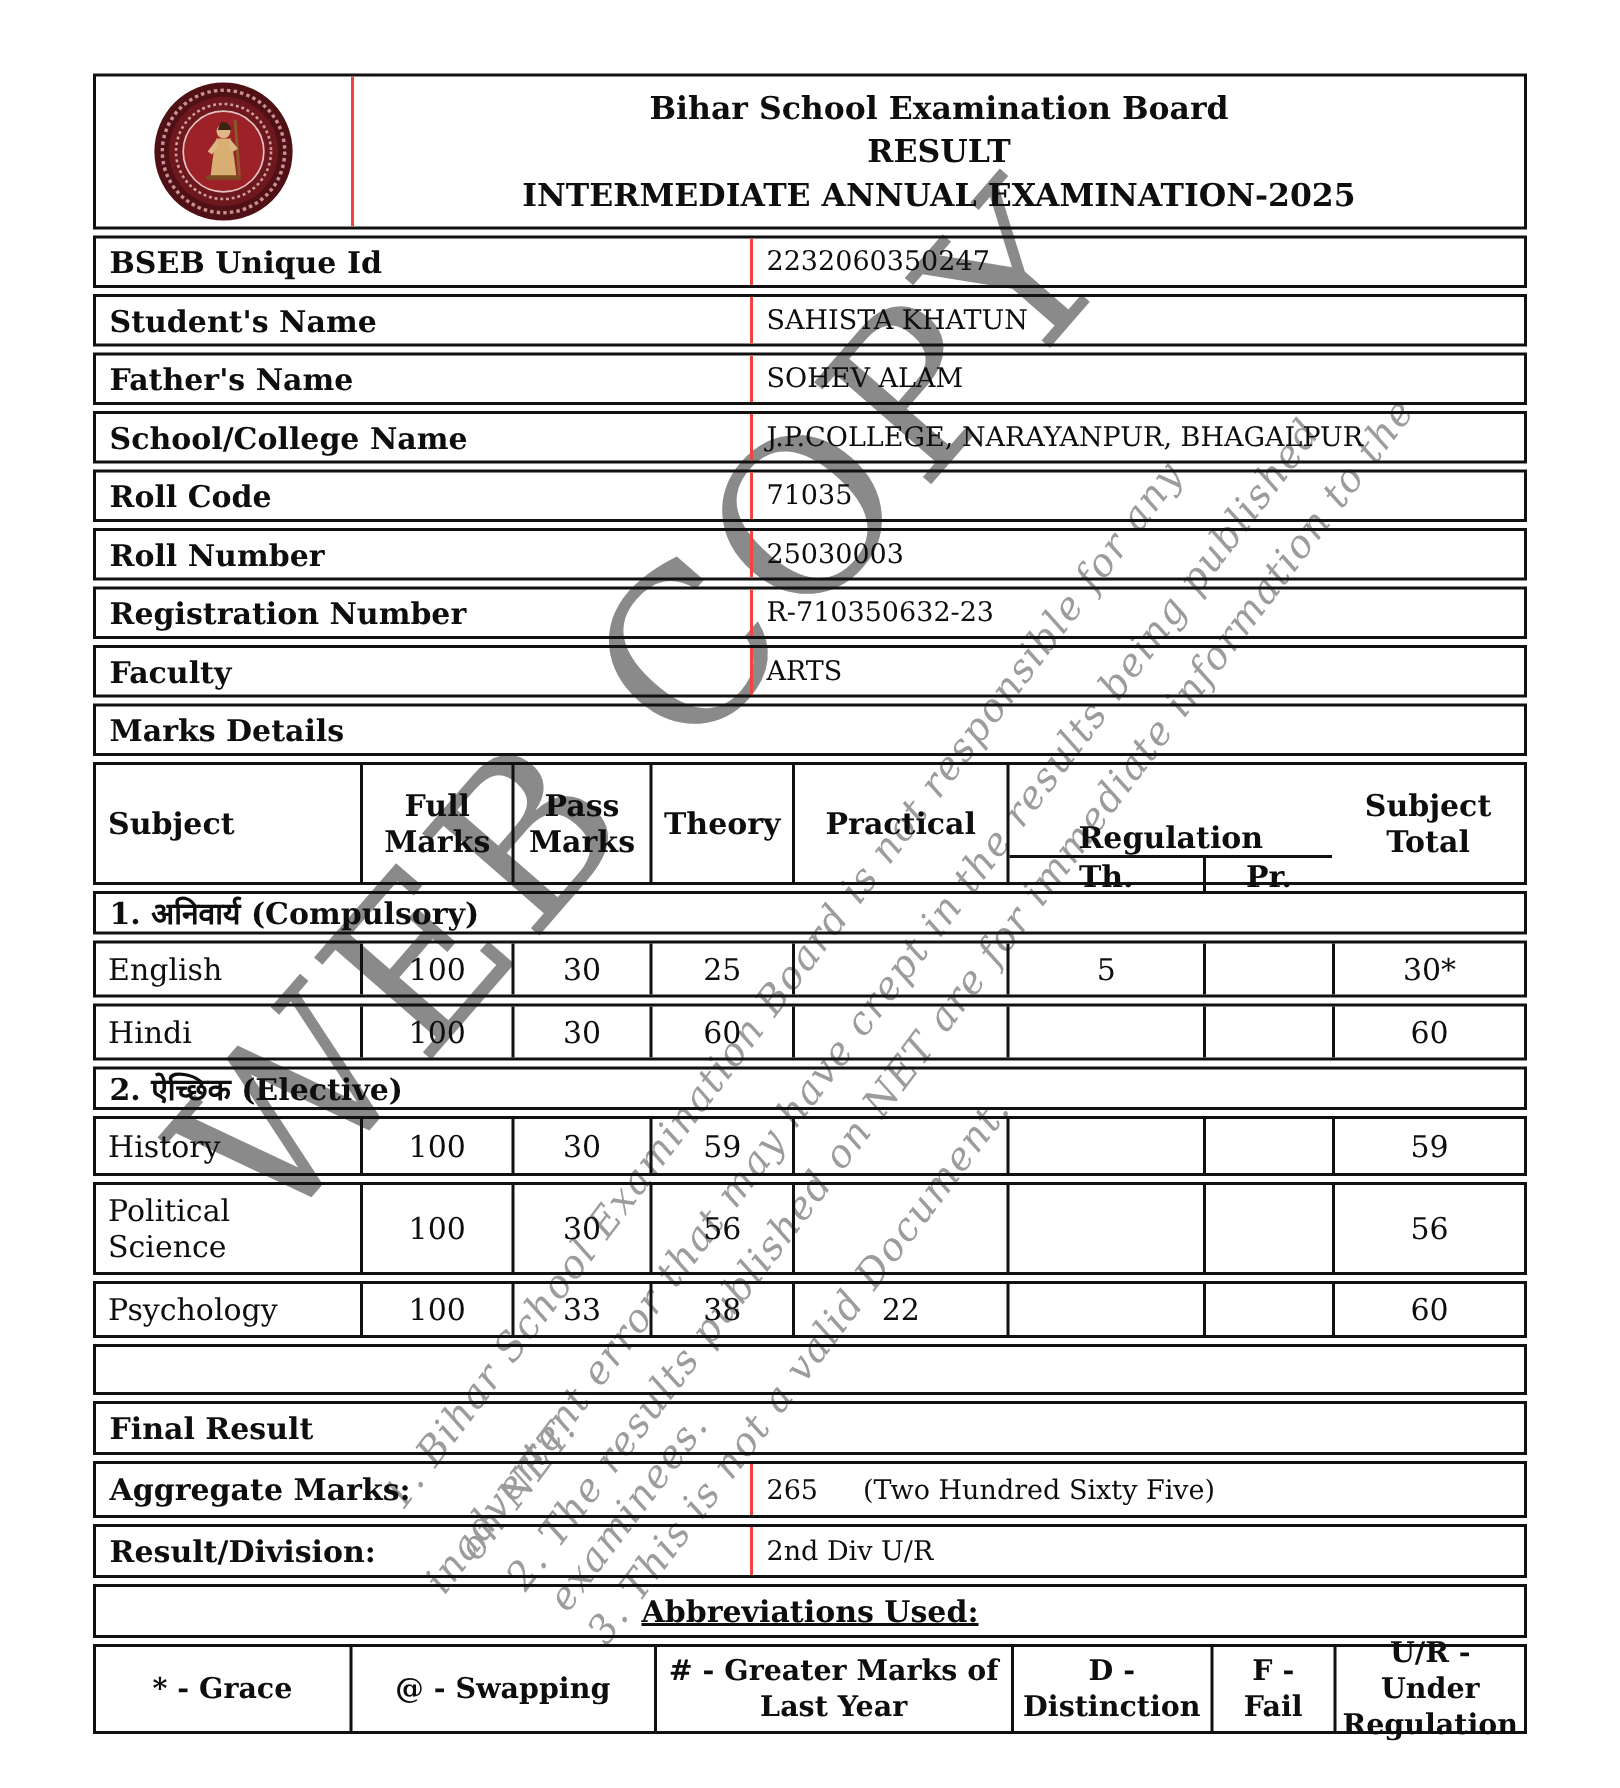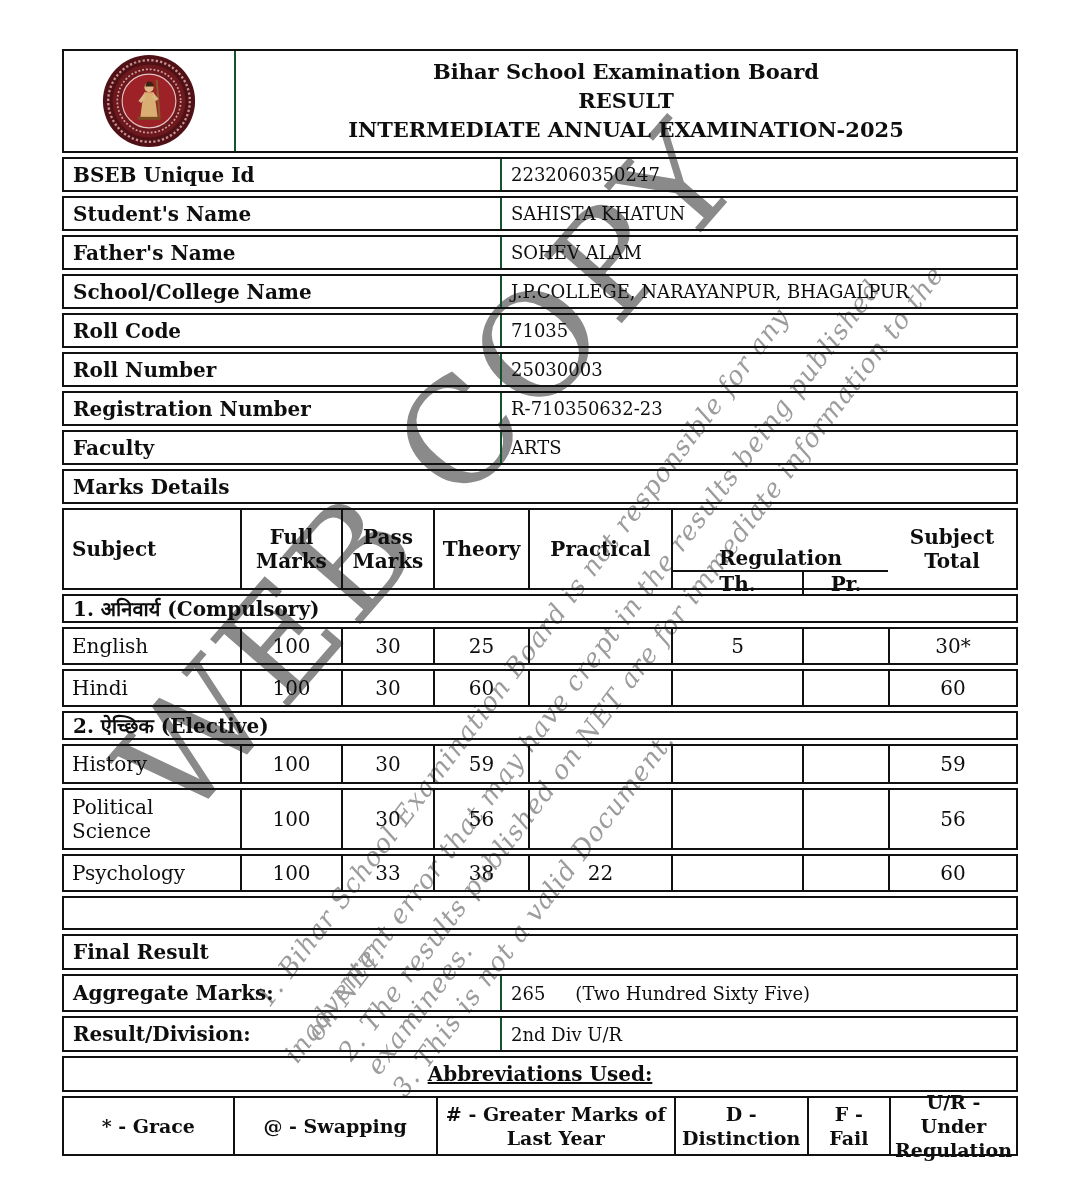--- a/index.html
+++ b/index.html
@@ -22,21 +22,21 @@
   .wm-l1{left:290px;top:1044px;}
   .wm-l2{left:312px;top:1022px;}
   .wm-l3{left:344px;top:1042px;}
   .wm-l4{left:372px;top:1056px;}
   .wm-l5{left:398px;top:1078px;}
 
   
   .doc{position:absolute;left:62px;top:49px;width:956px;z-index:1;display:flex;flex-direction:column;gap:4px;}
   .row{border:2px solid #111;background:transparent;display:flex;box-sizing:border-box;}
   .cell{box-sizing:border-box;display:flex;align-items:center;}
-  .cell + .cell{border-left:2px solid #14532d;}
+  .cell + .cell{border-left:2px solid #ef4444;}
 
   
   .r-header{height:104px;}
   .logo-cell{width:170px;justify-content:center;}
   .title-cell{flex:1;flex-direction:column;justify-content:center;text-align:center;gap:3px;}
   .title-cell div{font-size:21px;font-weight:bold;line-height:26px;}
 
   
   .r-info{height:35px;}
   .info-label{width:436px;padding-left:9px;font-weight:bold;font-size:20px;}

